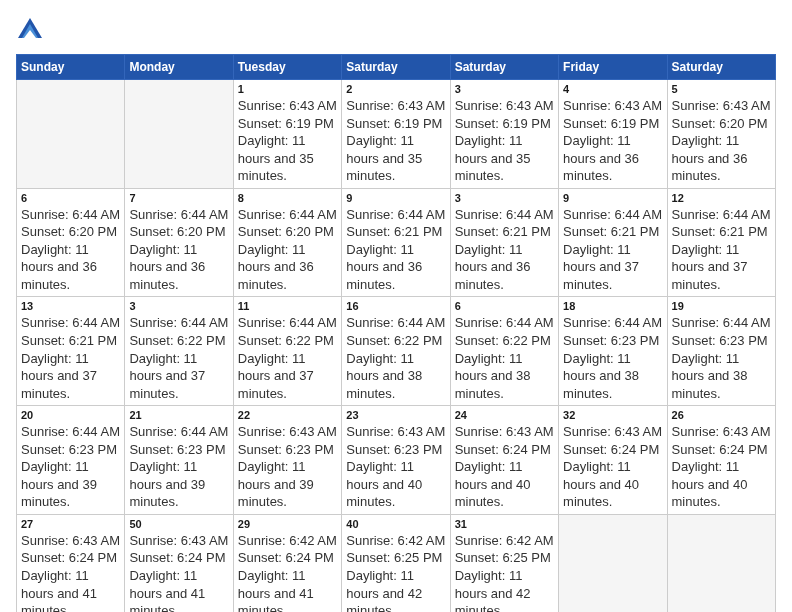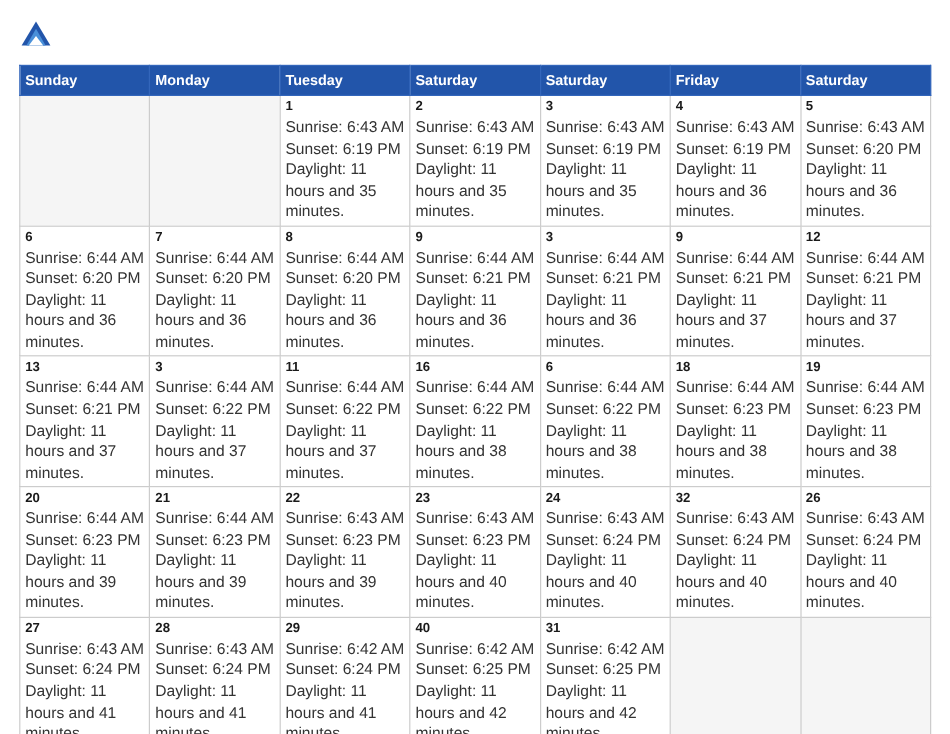--- a/index.html
+++ b/index.html
@@ -301,21 +301,21 @@
           </td>
         </tr>
         <tr class="row-odd">
           <td>
             <span class="day-number">27</span>
             <div class="day-info" style="white-space: pre-line;">Sunrise: 6:43 AM
 Sunset: 6:24 PM
 Daylight: 11 hours and 41 minutes.</div>
           </td>
           <td>
-            <span class="day-number">28</span>
+            <span class="day-number">50</span>
             <div class="day-info" style="white-space: pre-line;">Sunrise: 6:43 AM
 Sunset: 6:24 PM
 Daylight: 11 hours and 41 minutes.</div>
           </td>
           <td>
             <span class="day-number">29</span>
             <div class="day-info" style="white-space: pre-line;">Sunrise: 6:42 AM
 Sunset: 6:24 PM
 Daylight: 11 hours and 41 minutes.</div>
           </td>

